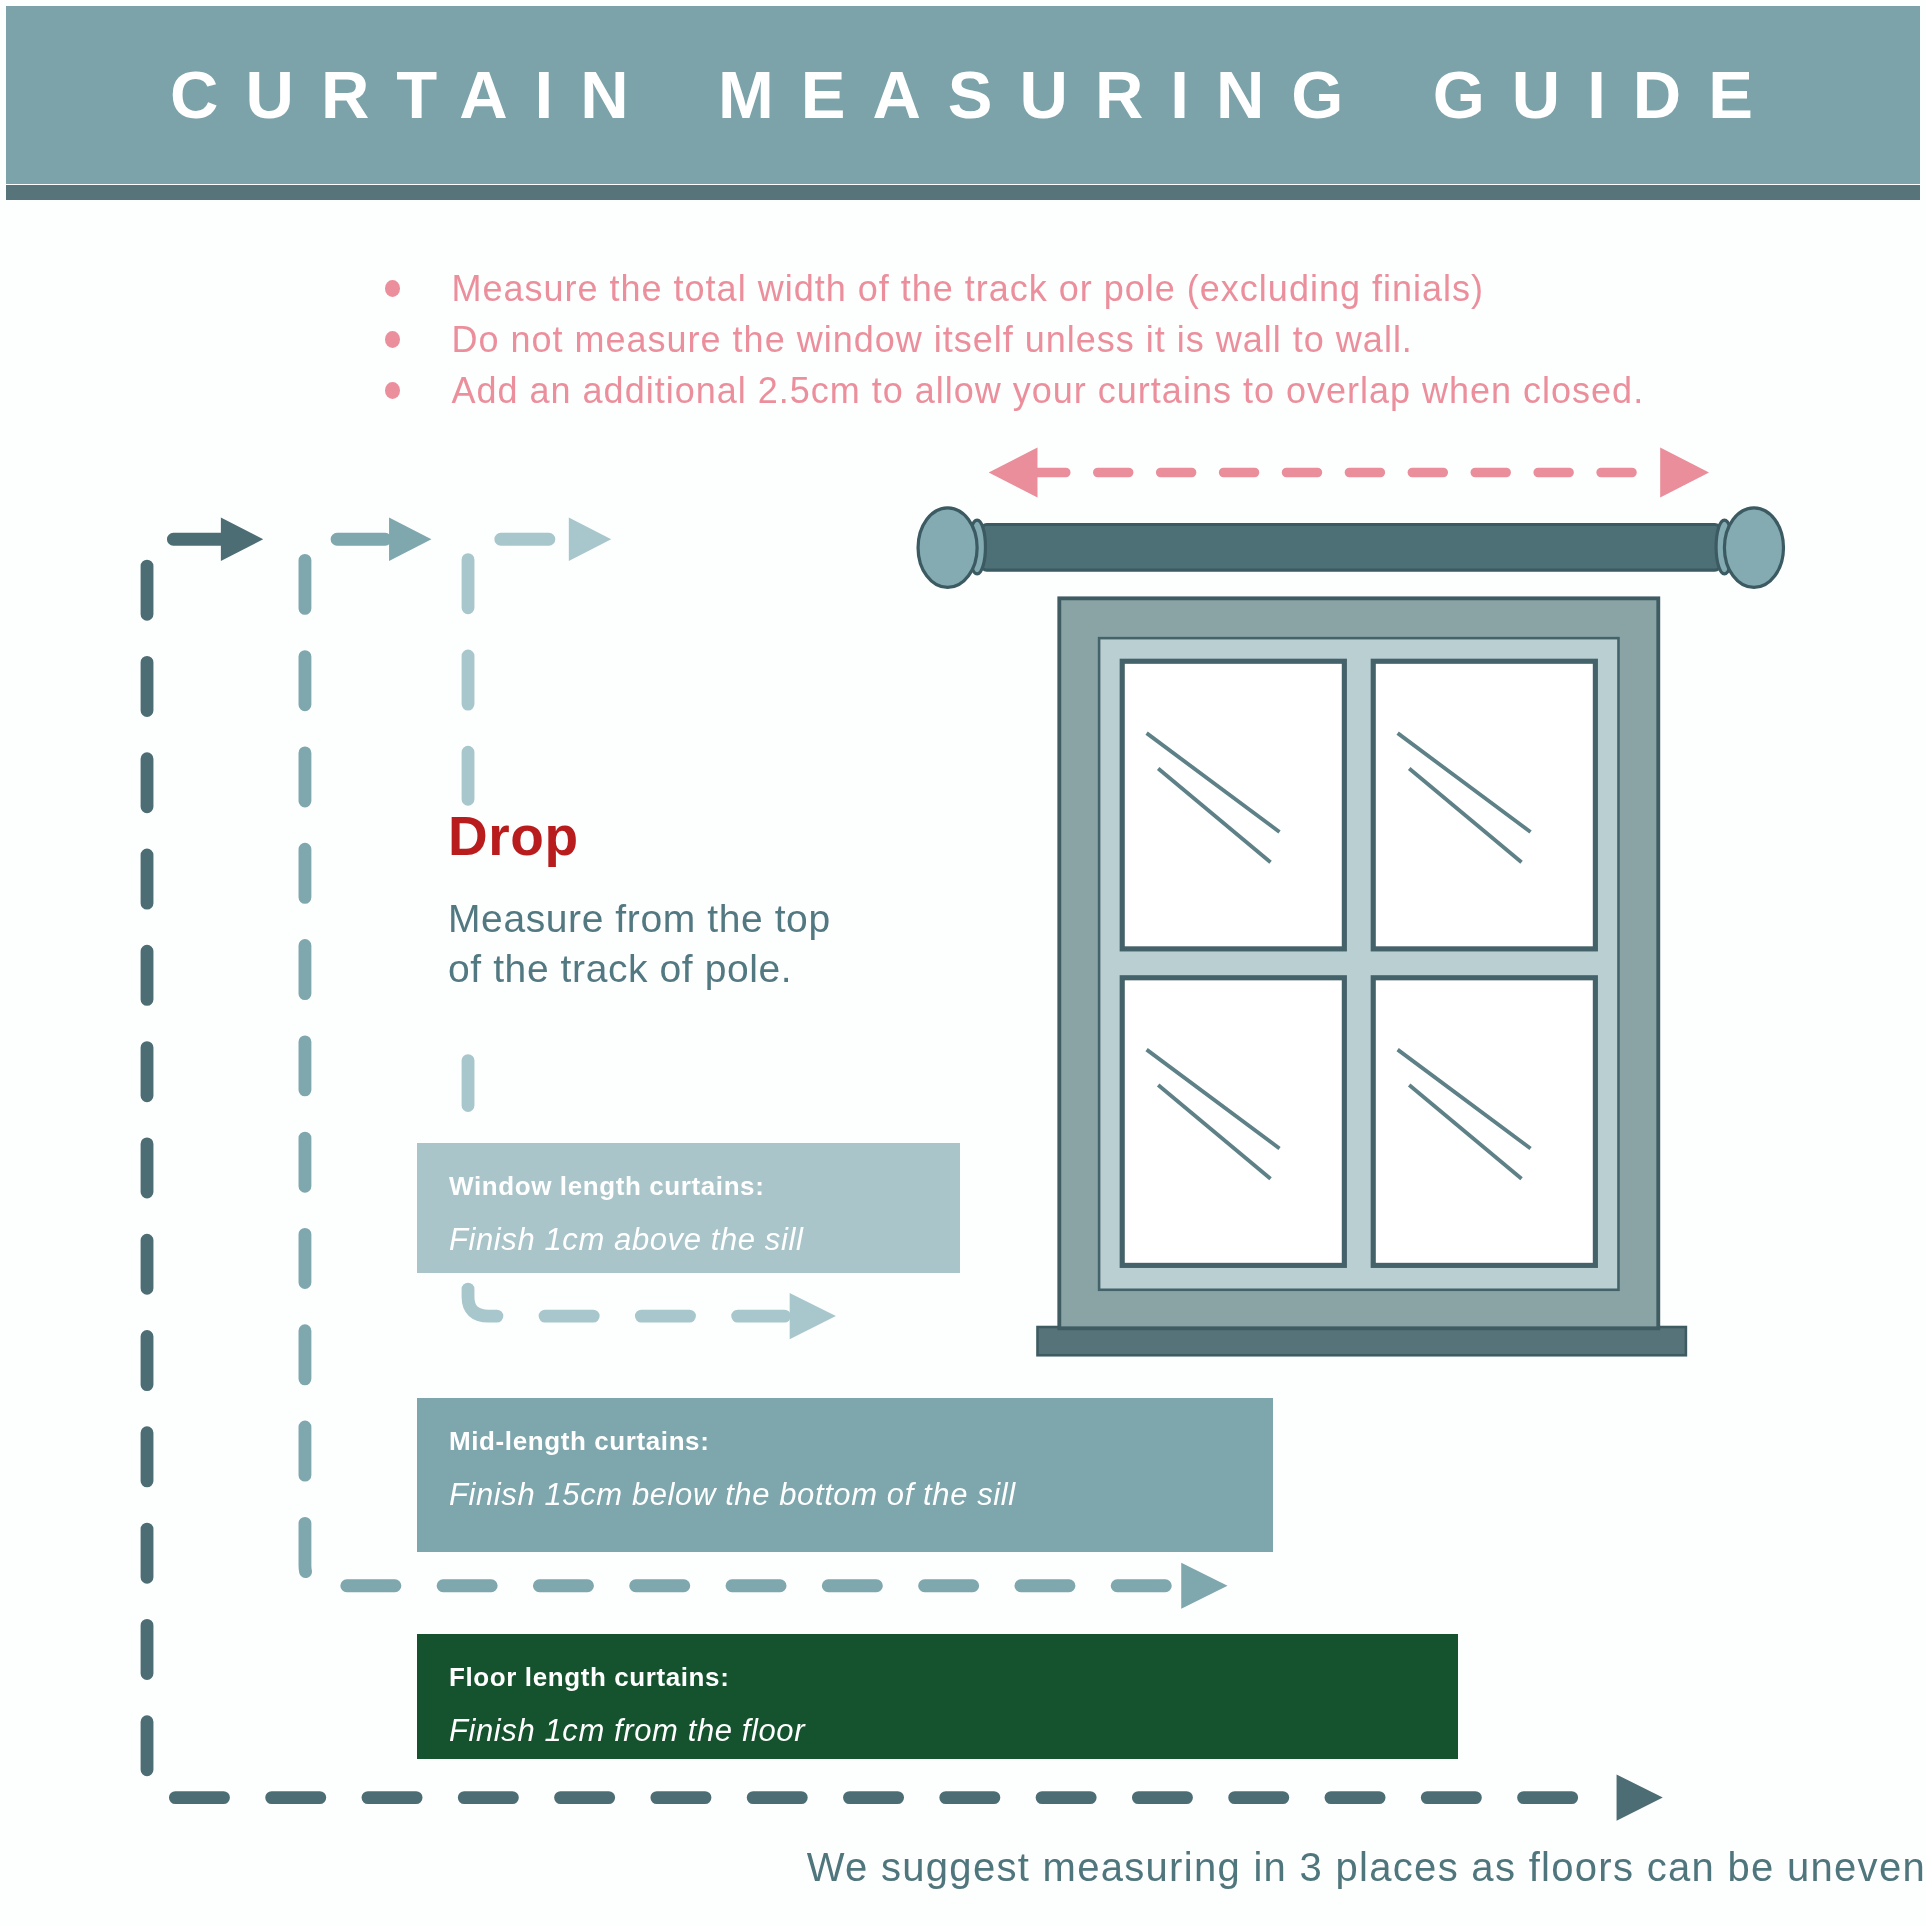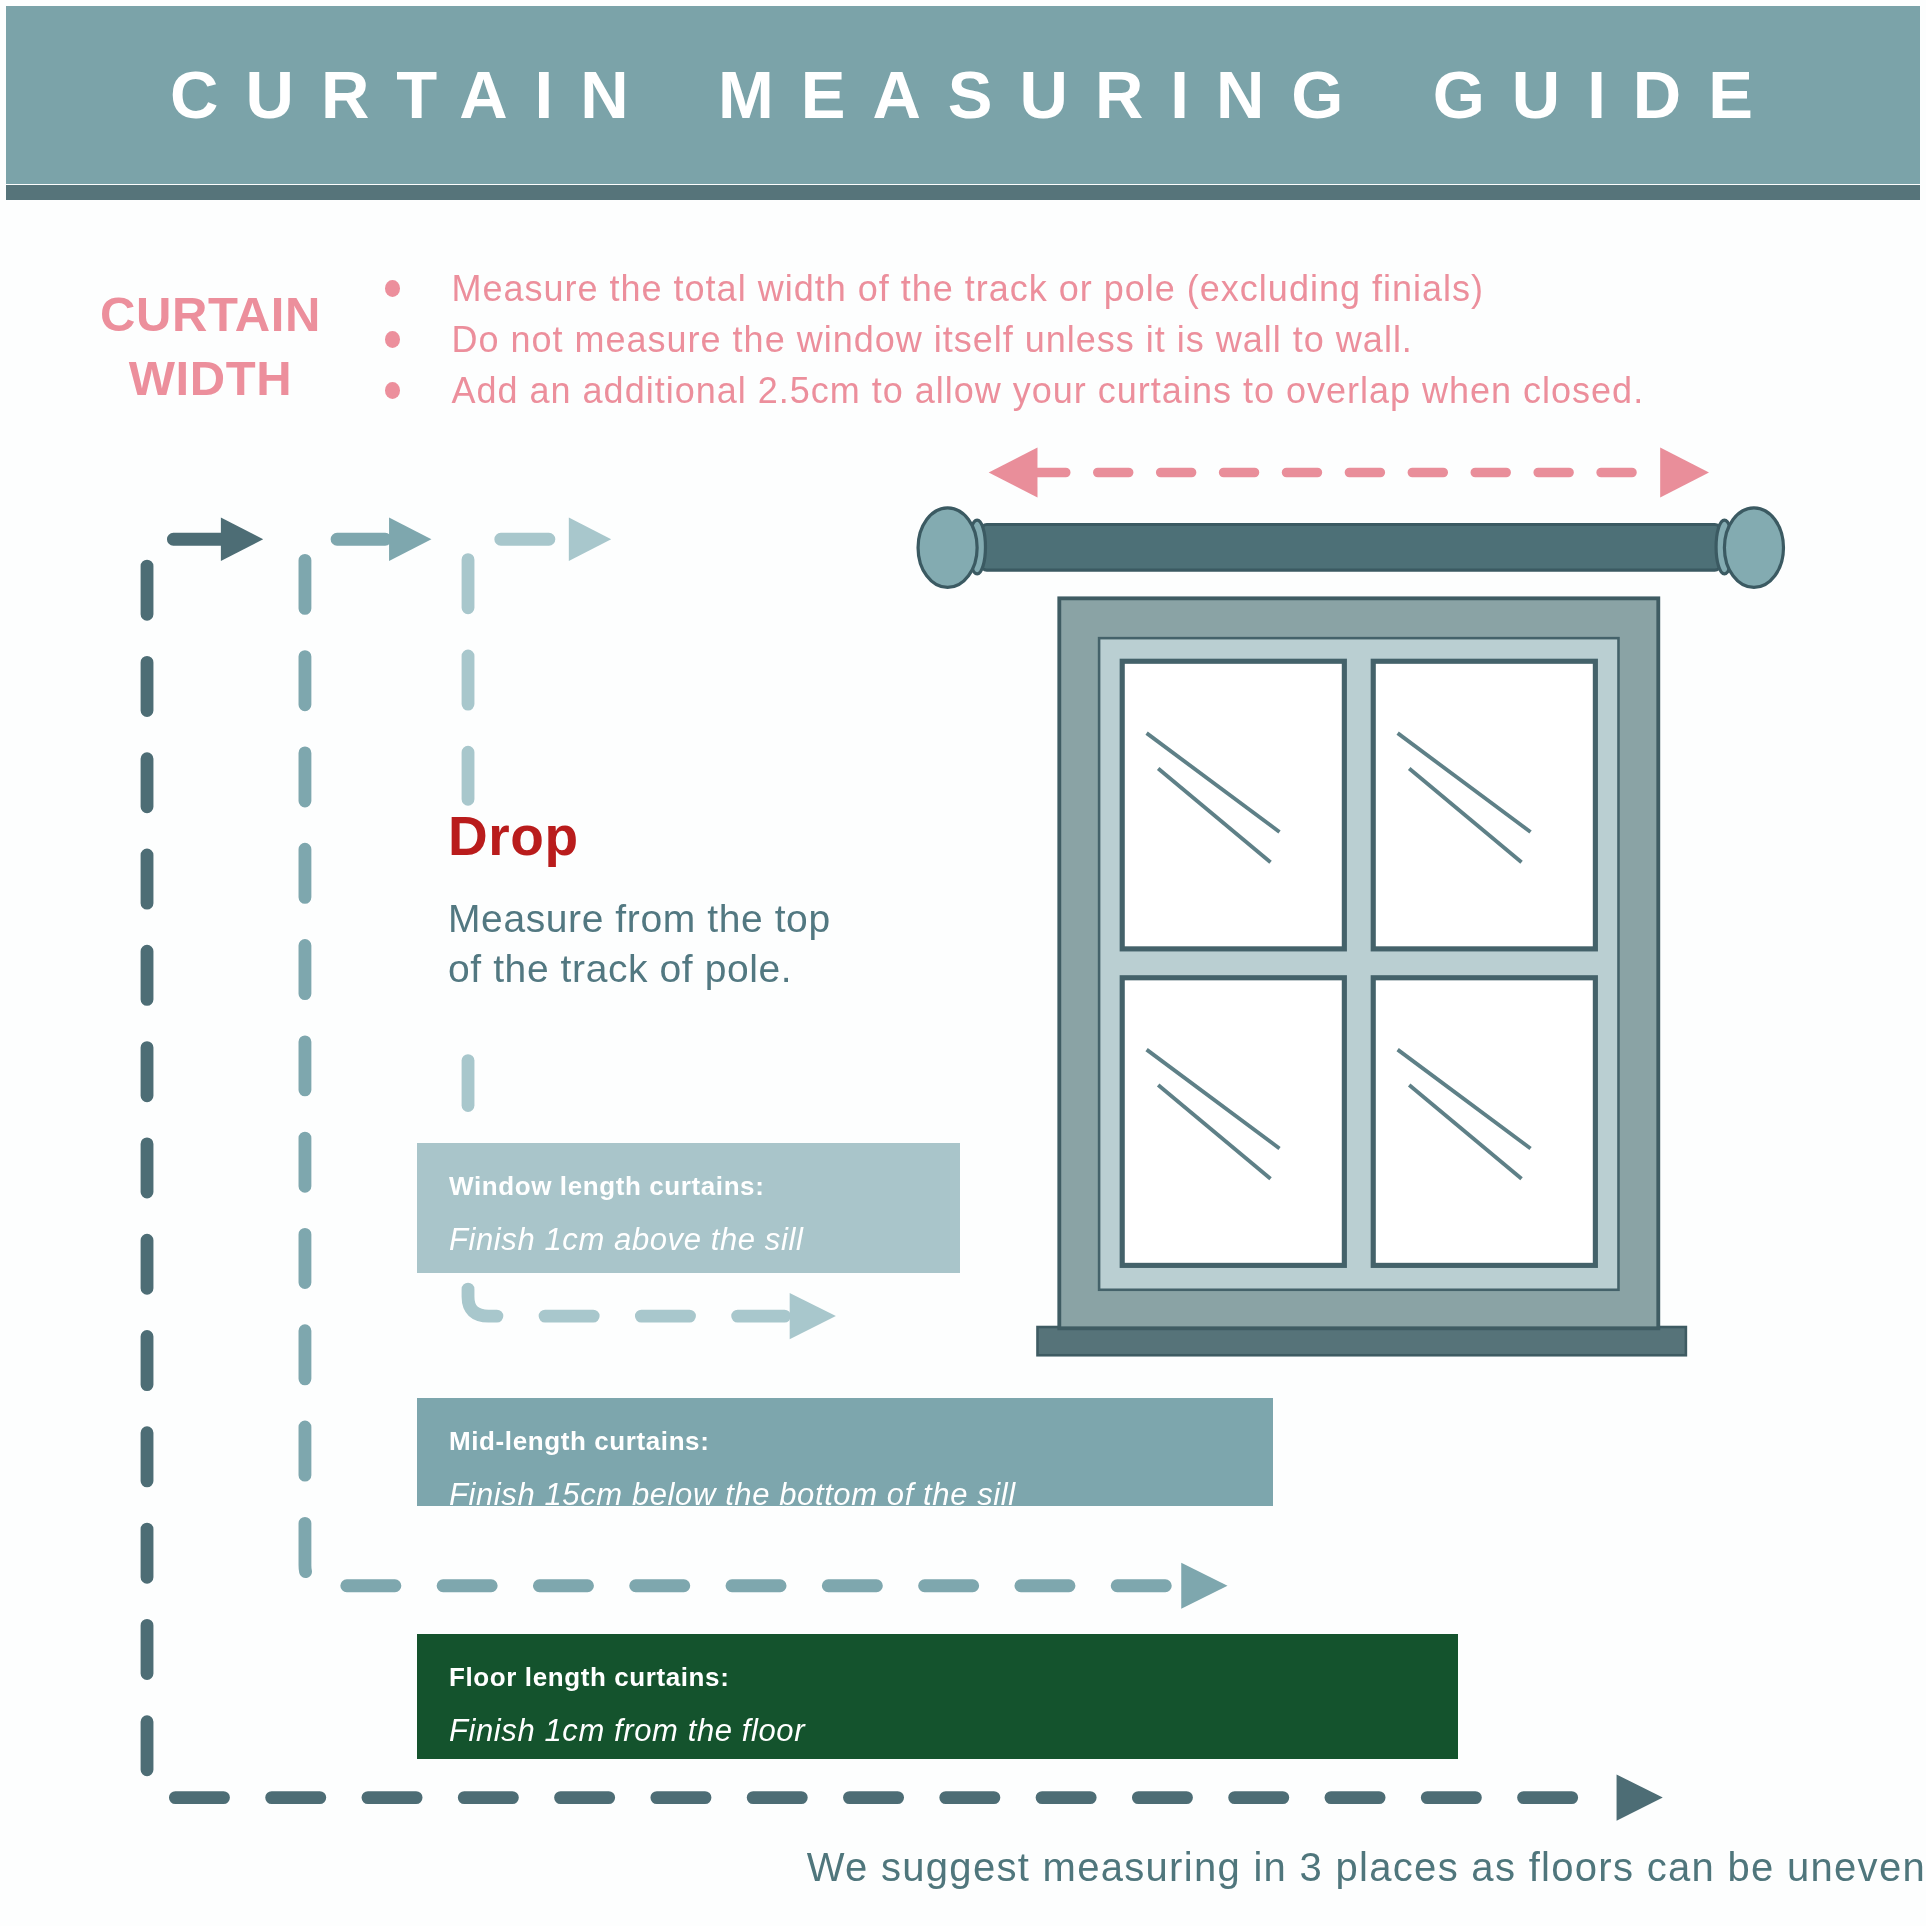--- a/index.html
+++ b/index.html
@@ -52,21 +52,21 @@
     position:absolute;left:448px;top:894px;width:526px;
     color:#527881;font-size:39px;line-height:50px;letter-spacing:0.6px;
     white-space:pre-line;
   }
   
   .len-box{position:absolute;left:417px;box-sizing:border-box;
     padding:16px 0 0 32px;color:#ffffff;}
   .len-box .box-title{font-size:26px;font-weight:bold;letter-spacing:0.6px;line-height:54px;white-space:nowrap;}
   .len-box .box-sub{font-size:31px;letter-spacing:0.6px;line-height:54px;white-space:nowrap;font-style:italic;}
   .box-window{top:1143px;width:543px;height:130px;background:#a9c5ca;}
-  .box-mid{top:1398px;width:856px;height:108px;background:#7da6ad;}
+  .box-mid{top:1398px;width:856px;height:154px;background:#7da6ad;}
   .box-floor{top:1634px;width:1041px;height:125px;background:#14532d;}
   
   .footer-note{
     position:absolute;left:0;top:1845px;width:1926px;text-align:right;
     color:#4f767c;font-size:40px;letter-spacing:1.3px;white-space:nowrap;
   }
   
   .diagram{position:absolute;left:0;top:0;width:1926px;height:1926px;}
 </style>
 </head>
@@ -135,24 +135,20 @@
       <path d="M729,2008 V2020 Q729,2050 761,2050 H1222" fill="none" stroke="#a8c7cc" stroke-width="20" stroke-linecap="round" stroke-dasharray="75 75"></path>
       <polygon points="952,840 886,806 886,874" fill="#a8c7cc"></polygon>
       <polygon points="1302,2050 1230,2014 1230,2086" fill="#a8c7cc"></polygon>
     </g>
   </svg>
 
   <div class="header-band"></div>
   <div class="header-strip"></div>
   <div class="header-title">CURTAIN MEASURING GUIDE</div>
 
-  <div class="cw-heading">
-    <div>CURTAIN</div>
-    <div>WIDTH</div>
-  </div>
 
   <ul class="cw-bullets">
     <li>
       <span class="bullet-dot"></span>
       <span class="bullet-text">Measure the total width of the track or pole (excluding finials)</span>
     </li>
     <li>
       <span class="bullet-dot"></span>
       <span class="bullet-text">Do not measure the window itself unless it is wall to wall.</span>
     </li>

